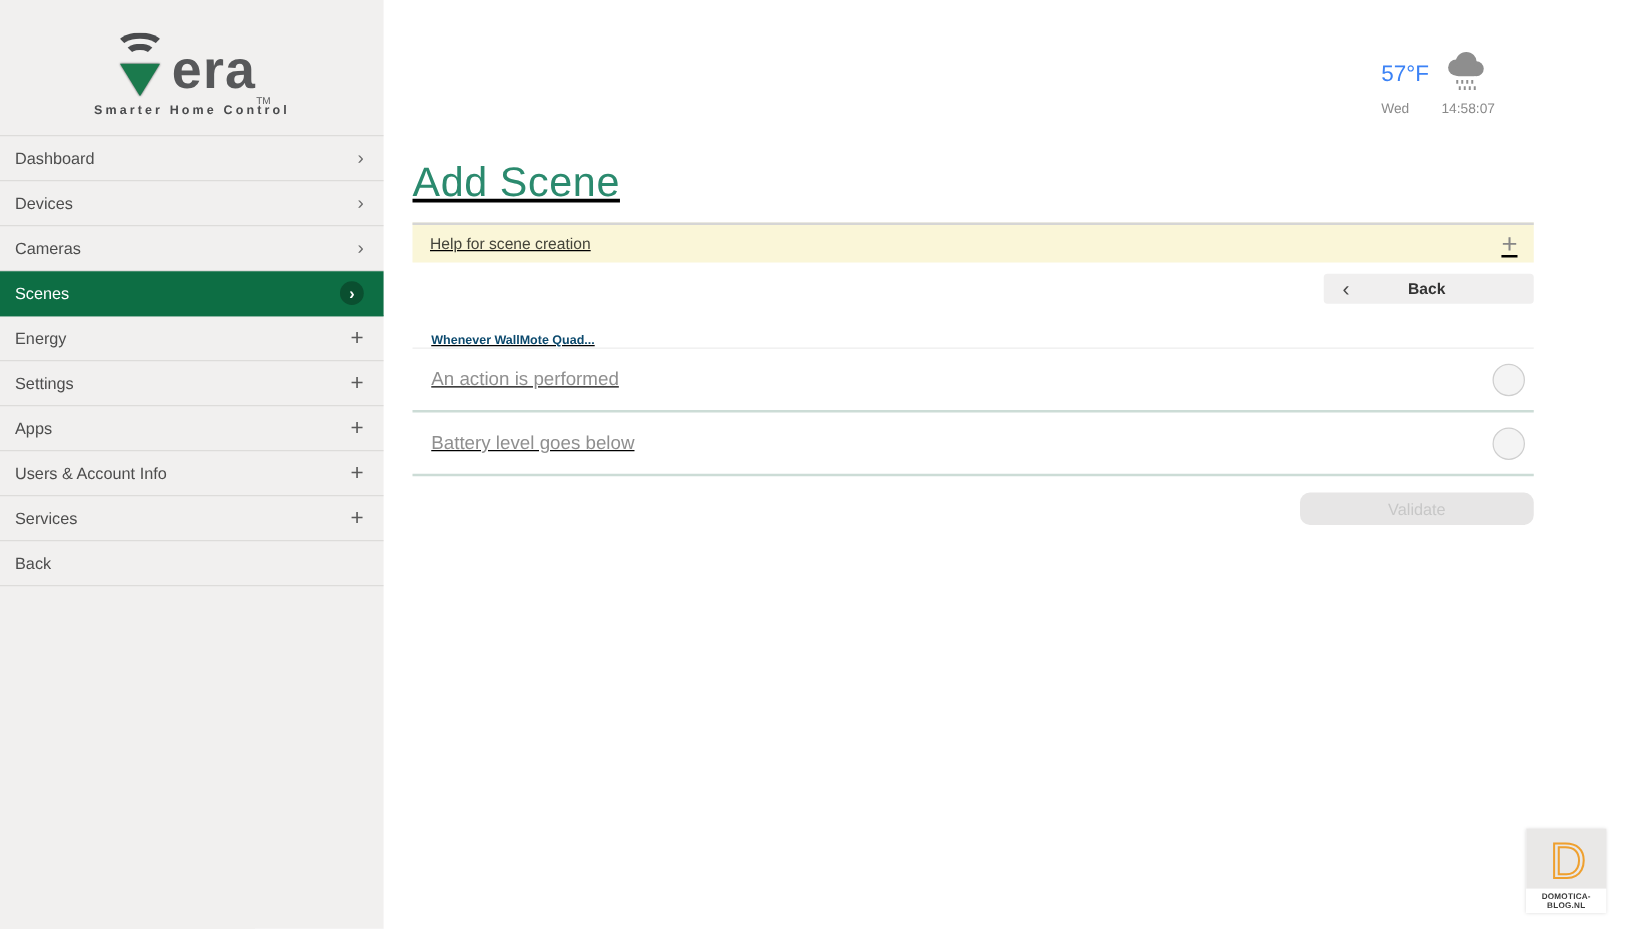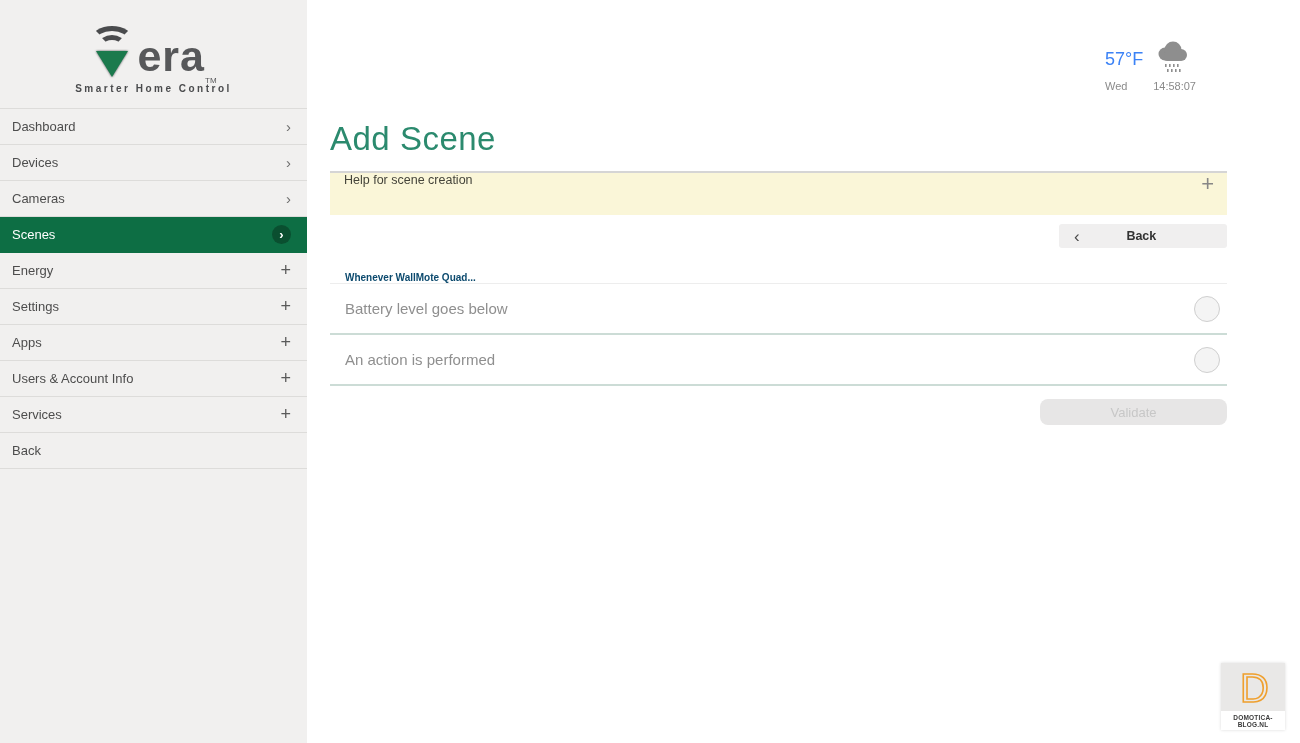--- a/index.html
+++ b/index.html
@@ -43,26 +43,26 @@
   
   .main { position:absolute; left:307px; top:0; width:993px; height:743px; background:#fff; }
 
   .weather { position:absolute; top:40px; right:104px; display:grid;
              grid-template-columns:auto auto; column-gap:10px; row-gap:2px;
              align-items:center; }
   .weather .temp { font-size:18px; color:#3b82f6; text-align:right; }
   .weather .day  { font-size:11px; color:#8a8a8a; text-align:left; }
   .weather .time { font-size:11px; color:#8a8a8a; text-align:center; }
 
-  .content { position:absolute; left:23px; top:0; width:897px; }
+  .content { position:absolute; left:23px; top:7px; width:897px;text-decoration:underline; }
   .page-title { margin-top:120px; font-size:33px; font-weight:300;
                 color:#2b8a6e; letter-spacing:0.5px; }
 
-  .help-bar { margin-top:13px; height:44px; background:#faf6d8;
-              border-top:2px solid #d5d5d5; display:flex; align-items:flex-start; }
+  .help-bar { margin-top:13px; height:32px; background:#faf6d8;
+              border-top:2px solid #d5d5d5; display:flex; align-items:center; }
   .help-bar .help-label { flex:1; font-size:12.5px; color:#44443a; padding-left:14px; }
   .help-bar .expand { font-size:22px; font-weight:300; color:#878787;
                       padding-right:13px; cursor:pointer; line-height:1; }
 
   .back-row { margin-top:9px; height:24px; }
   .back-btn { float:right; width:168px; height:24px; background:#f0efef;
               border:none; border-radius:3px; display:flex; align-items:center;
               cursor:pointer; font-family:inherit; }
   .back-btn .back-chevron { font-size:17px; color:#4a4a4a; margin-left:15px; line-height:1; }
   .back-btn .back-label { flex:1; text-align:center; font-size:12.5px;
@@ -191,26 +191,26 @@
       <button class="back-btn">
         <span class="back-chevron">‹</span>
         <span class="back-label">Back</span>
       </button>
     </div>
 
     <div class="trigger">
       <div class="trigger-header">Whenever WallMote Quad...</div>
 
       <div class="option-row">
-        <span>Battery level goes below</span>
+        <span>An action is performed</span>
         <span class="radio"></span>
       </div>
 
       <div class="option-row">
-        <span>An action is performed</span>
+        <span>Battery level goes below</span>
         <span class="radio"></span>
       </div>
     </div>
 
     <div class="validate-row">
       <button class="validate-btn" disabled="">Validate</button>
     </div>
   </div>
 
   <div class="watermark">

